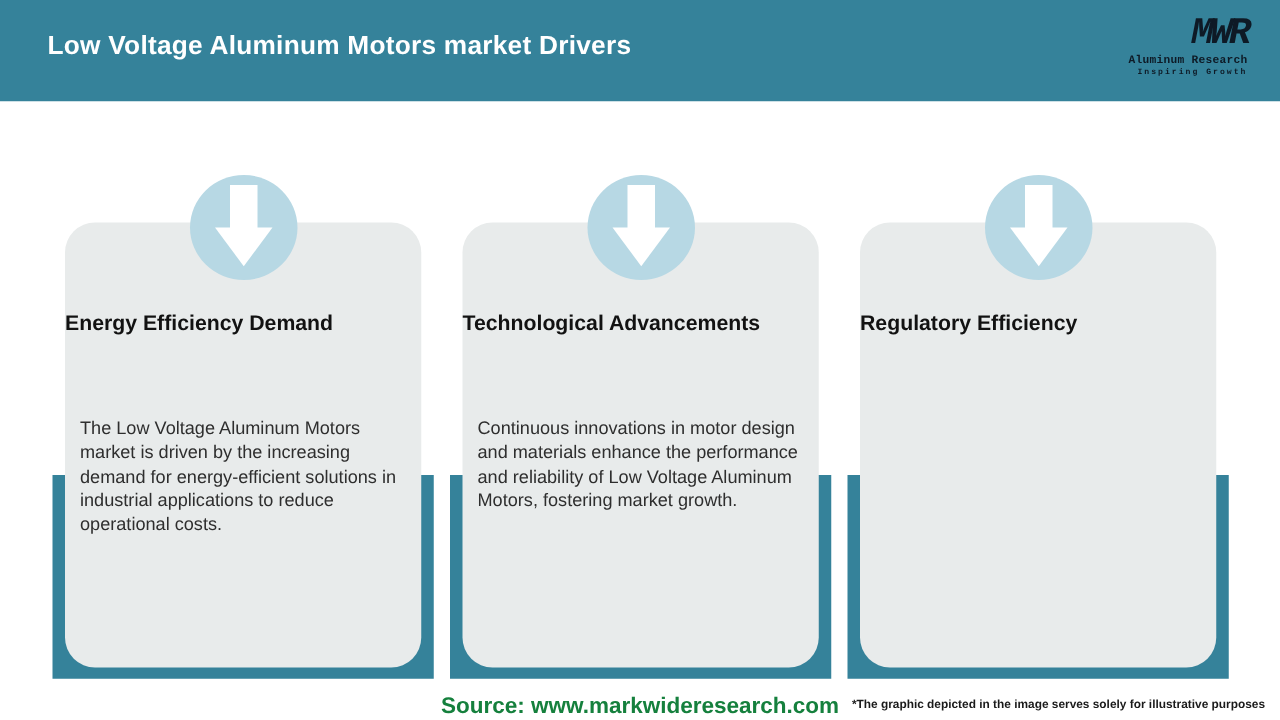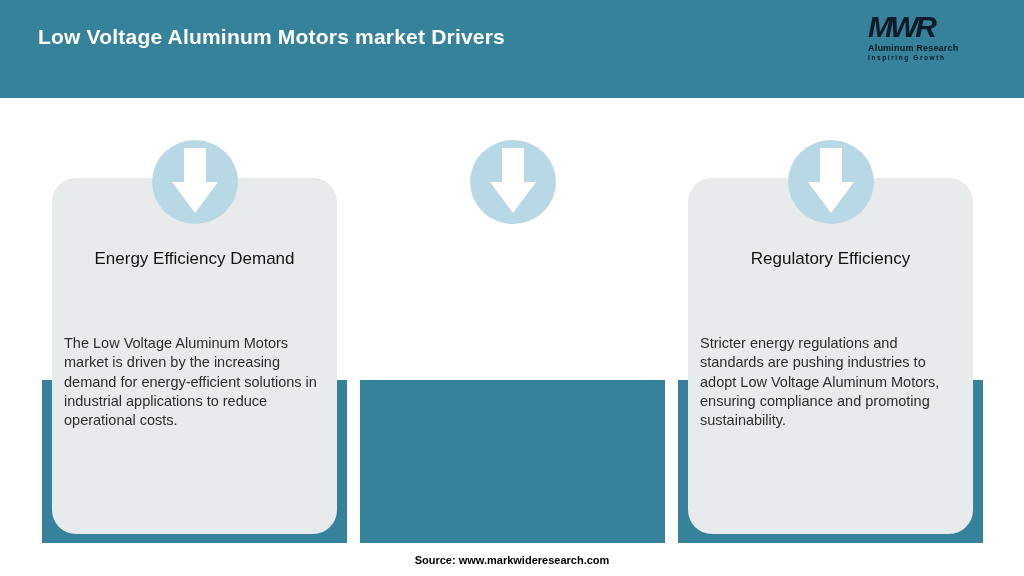--- a/index.html
+++ b/index.html
@@ -11,40 +11,41 @@
     width: 1024px;
     height: 576px;
     background: #ffffff;
     overflow: hidden;
   }
 
   
   .header {
     position: absolute;
     left: 0; top: 0; right: 0;
-    height: 98px;
+    height: 81px;
     background: var(--teal);
   }
   .header-title {
     position: absolute;
     left: 38px; top: 25px;
     color: var(--header-text);
     font-size: 21px;
     font-weight: bold;
     letter-spacing: 0.2px;
   }
 
   
   .logo {
     position: absolute;
     right: 26px; top: 12px;
     width: 130px;
-    text-align: left;
+    text-align: right;
     color: var(--logo-text);
     line-height: 1;
+    font-family: Liberation Mono, monospace;
   }
   .logo-monogram {
     font-size: 30px;
     font-weight: 900;
     font-style: italic;
     letter-spacing: -3px;
     color: var(--logo-text);
   }
   .logo-company {
     margin-top: 2px;
@@ -88,41 +89,41 @@
     left: 50%; top: 0;
     transform: translateX(-50%);
     width: 86px; height: 84px;
     border-radius: 50%;
     background: var(--circle-blue);
   }
   .icon-circle svg { display: block; width: 86px; height: 84px; }
   .card-title {
     position: absolute;
     left: 0; right: 0; top: 71px;
-    text-align: center;
+    text-align: left;
     font-size: 17px;
-    font-weight: normal;
+    font-weight: bold;
     color: var(--title-text);
   }
   .card-body {
     position: absolute;
     left: 12px; right: 12px; top: 156px;
     font-size: 14.5px;
     line-height: 19.3px;
     color: var(--body-text);
   }
 
   
   .footer-source {
     position: absolute;
     left: 0; right: 0; top: 554px;
     text-align: center;
-    font-size: 11px;
+    font-size: 18px;
     font-weight: bold;
-    color: #000000;
+    color: #15803d;
   }
   .footer-disclaimer {
     position: absolute;
     right: 12px; top: 558px;
     font-size: 9.5px;
     font-weight: 600;
     color: #1a1a1a;
   }
 </style>
 </head>
@@ -148,37 +149,41 @@
     <div class="icon-circle">
       <svg viewBox="0 0 86 84" xmlns="http://www.w3.org/2000/svg">
         <rect x="32" y="8" width="22" height="35" fill="#ffffff"></rect>
         <polygon points="20,42 66,42 43,73" fill="#ffffff"></polygon>
       </svg>
     </div>
   </div>
 
   <div class="card-group g1">
     <div class="card-backing"></div>
+    <div class="card">
+      <div class="card-title">Technological Advancements</div>
+      <div class="card-body">Continuous innovations in motor design and materials enhance the performance and reliability of Low Voltage Aluminum Motors, fostering market growth.</div>
+    </div>
     <div class="icon-circle">
       <svg viewBox="0 0 86 84" xmlns="http://www.w3.org/2000/svg">
         <rect x="32" y="8" width="22" height="35" fill="#ffffff"></rect>
         <polygon points="20,42 66,42 43,73" fill="#ffffff"></polygon>
       </svg>
     </div>
   </div>
 
   <div class="card-group g2">
     <div class="card-backing"></div>
     <div class="card">
       <div class="card-title">Regulatory Efficiency</div>
-      <div class="card-body">Stricter energy regulations and standards are pushing industries to adopt Low Voltage Aluminum Motors, ensuring compliance and promoting sustainability.</div>
     </div>
     <div class="icon-circle">
       <svg viewBox="0 0 86 84" xmlns="http://www.w3.org/2000/svg">
         <rect x="32" y="8" width="22" height="35" fill="#ffffff"></rect>
         <polygon points="20,42 66,42 43,73" fill="#ffffff"></polygon>
       </svg>
     </div>
   </div>
 
   <div class="footer-source">Source: www.markwideresearch.com</div>
+  <div class="footer-disclaimer">*The graphic depicted in the image serves solely for illustrative purposes</div>
 
 </div>
 
 </body></html>

